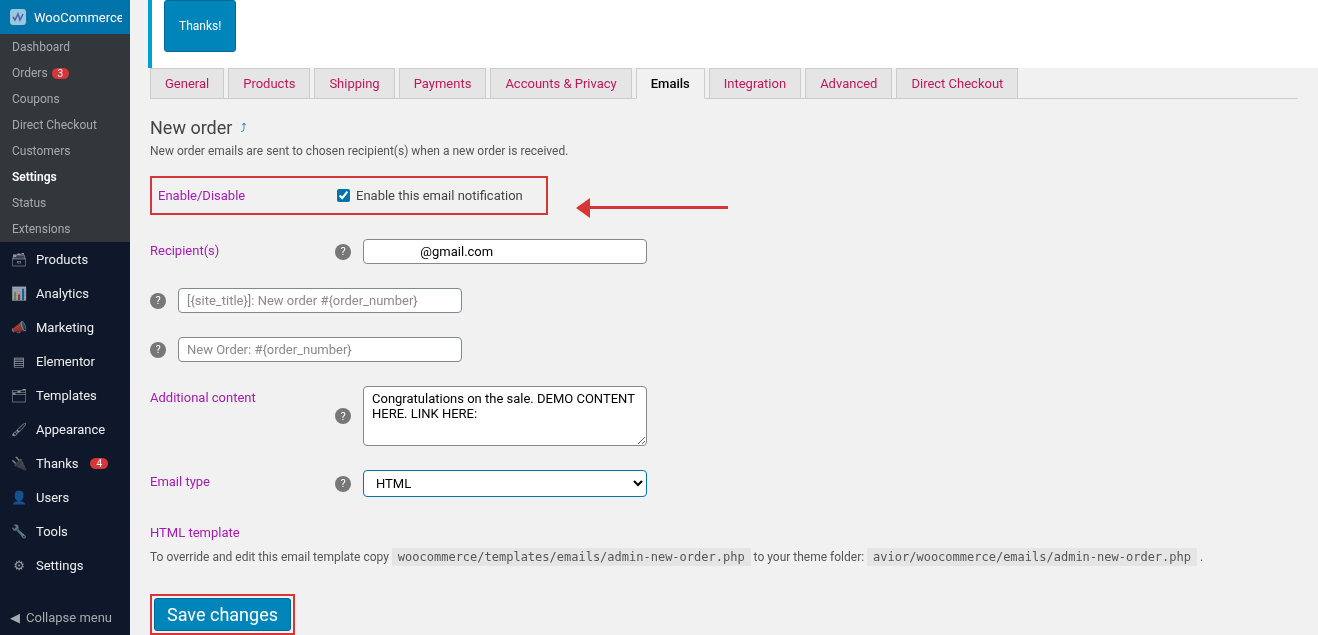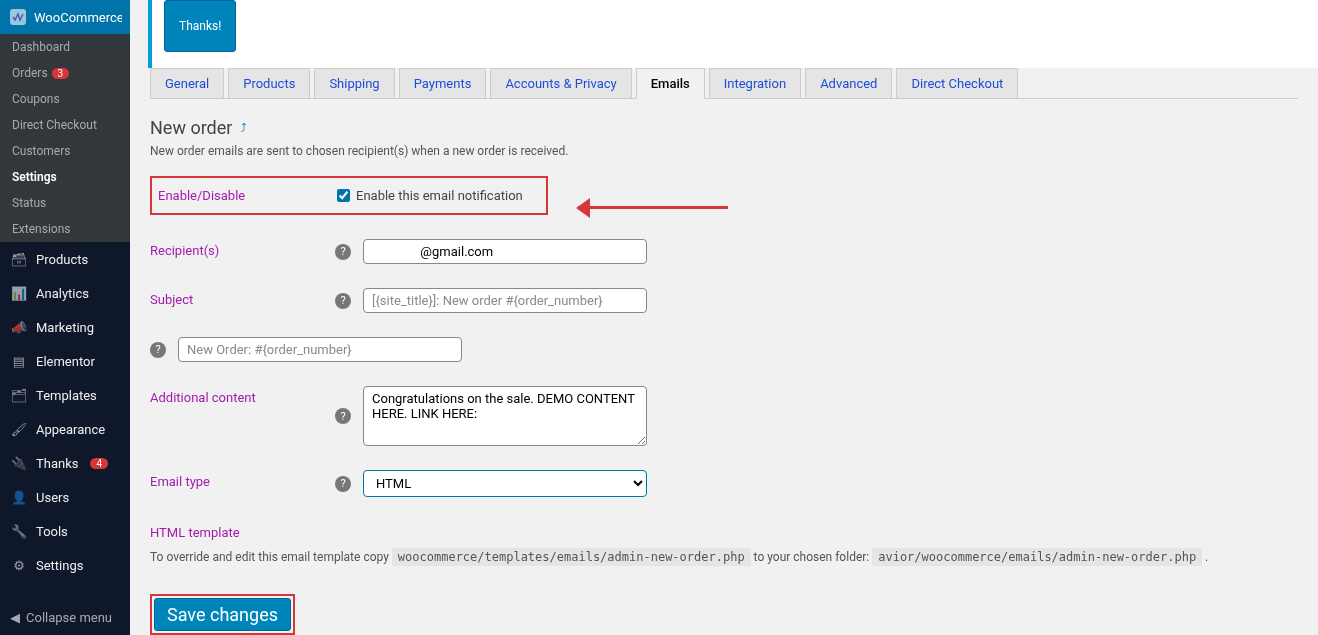--- a/index.html
+++ b/index.html
@@ -17,21 +17,21 @@
 .sb-main { padding: 8px 10px; color: #eee; display: flex; align-items: center; gap: 8px; cursor: pointer; }
 .sb-icon { width: 18px; height: 18px; display: inline-flex; align-items: center; justify-content: center; opacity: 0.6; }
 .badge { background: #d63638; color: #fff; border-radius: 9px; padding: 0 6px; font-size: 10px; margin-left: 4px; }
 .collapse { margin-top: auto; padding: 10px; color: #a7aaad; display: flex; align-items: center; gap: 6px; cursor: pointer; }
 
 
 .content { flex: 1; display: flex; flex-direction: column; overflow: auto; }
 .thanks-btn { background: #0085ba; color: #fff; border: 1px solid #006799; padding: 18px 14px; margin: 0 0 8px 0; border-radius: 3px; font-size: 12px; cursor: pointer; }
 .main { padding: 0 20px 20px 20px; }
 .tabs { display: flex; border-bottom: 1px solid #ccc; margin-bottom: 18px; }
-.tab { background: #e5e5e5; border: 1px solid #ccc; border-bottom: none; padding: 7px 14px; margin-right: 4px; color: #1d4ed8; cursor: pointer; font-size: 13px; }
+.tab { background: #e5e5e5; border: 1px solid #ccc; border-bottom: none; padding: 7px 14px; margin-right: 4px; color: #be185d; cursor: pointer; font-size: 13px; }
 .tab.active { background: #f1f1f1; border-bottom: 1px solid #f1f1f1; margin-bottom: -1px; color: #000; font-weight: 500; }
 h2 { font-size: 18px; font-weight: 400; margin-bottom: 6px; display: flex; align-items: center; gap: 8px; }
 .back-link { font-size: 12px; color: #0073aa; }
 .desc { font-size: 12px; color: #555; margin-bottom: 18px; }
 .form-row { display: flex; align-items: flex-start; margin-bottom: 24px; }
 .form-label { width: 185px; font-size: 13px; color: #a21caf; padding-top: 4px; }
 .form-control { display: flex; align-items: center; gap: 6px; }
 .help { width: 16px; height: 16px; background: #777; color: #fff; border-radius: 50%; font-size: 11px; display: inline-flex; align-items: center; justify-content: center; margin-right: 6px; cursor: pointer; }
 input[type=text], textarea, select { border: 1px solid #7e8993; border-radius: 4px; padding: 4px 8px; font-size: 13px; width: 284px; background: #fff; }
 select { border-color: #0073aa; }
@@ -164,21 +164,20 @@
 
       <div class="form-row">
         <div class="form-label">Recipient(s)</div>
         <div class="form-control">
           <span class="help">?</span>
           <input type="text" value="               @gmail.com" style="">
         </div>
       </div>
 
       <div class="form-row">
-        <div class="form-label">Subject</div>
         <div class="form-control">
           <span class="help">?</span>
           <input type="text" placeholder="[{site_title}]: New order #{order_number}" style="">
         </div>
       </div>
 
       <div class="form-row">
         <div class="form-control">
           <span class="help">?</span>
           <input type="text" placeholder="New Order: #{order_number}" style="">
@@ -200,21 +199,21 @@
           <select>
             <option>HTML</option>
           </select>
         </div>
       </div>
 
       <div class="form-row" style="margin-bottom:6px;">
         <div class="form-label">HTML template</div>
       </div>
       <p class="template-desc">
-        <span>To override and edit this email template copy </span><code>woocommerce/templates/emails/admin-new-order.php</code><span> to your chosen folder: </span><code>avior/woocommerce/emails/admin-new-order.php</code><span> .</span>
+        <span>To override and edit this email template copy </span><code>woocommerce/templates/emails/admin-new-order.php</code><span> to your theme folder: </span><code>avior/woocommerce/emails/admin-new-order.php</code><span> .</span>
       </p>
 
       <span class="save-wrap">
         <button class="save-btn">Save changes</button>
       </span>
     </div>
   </div>
 </div>
 
 </body></html>

